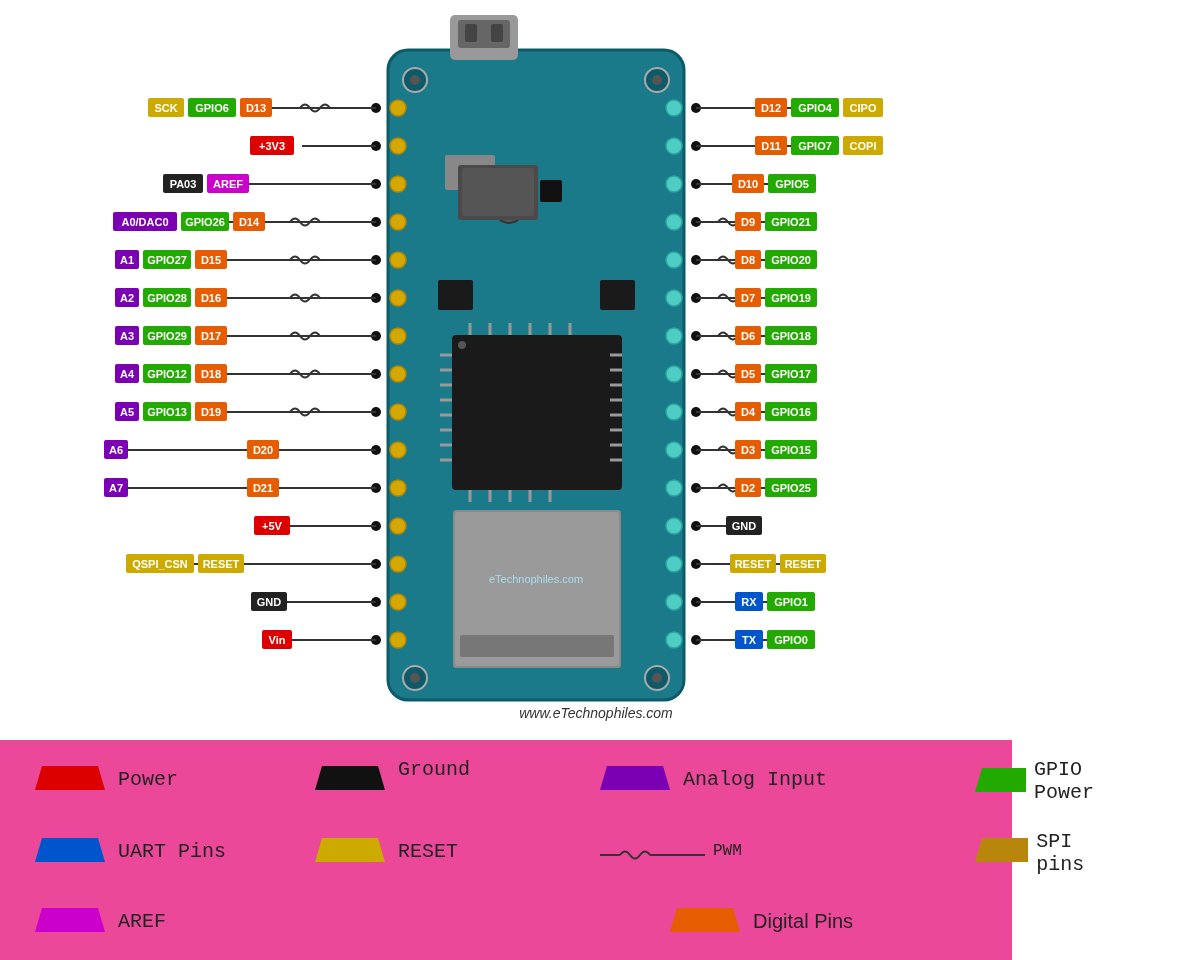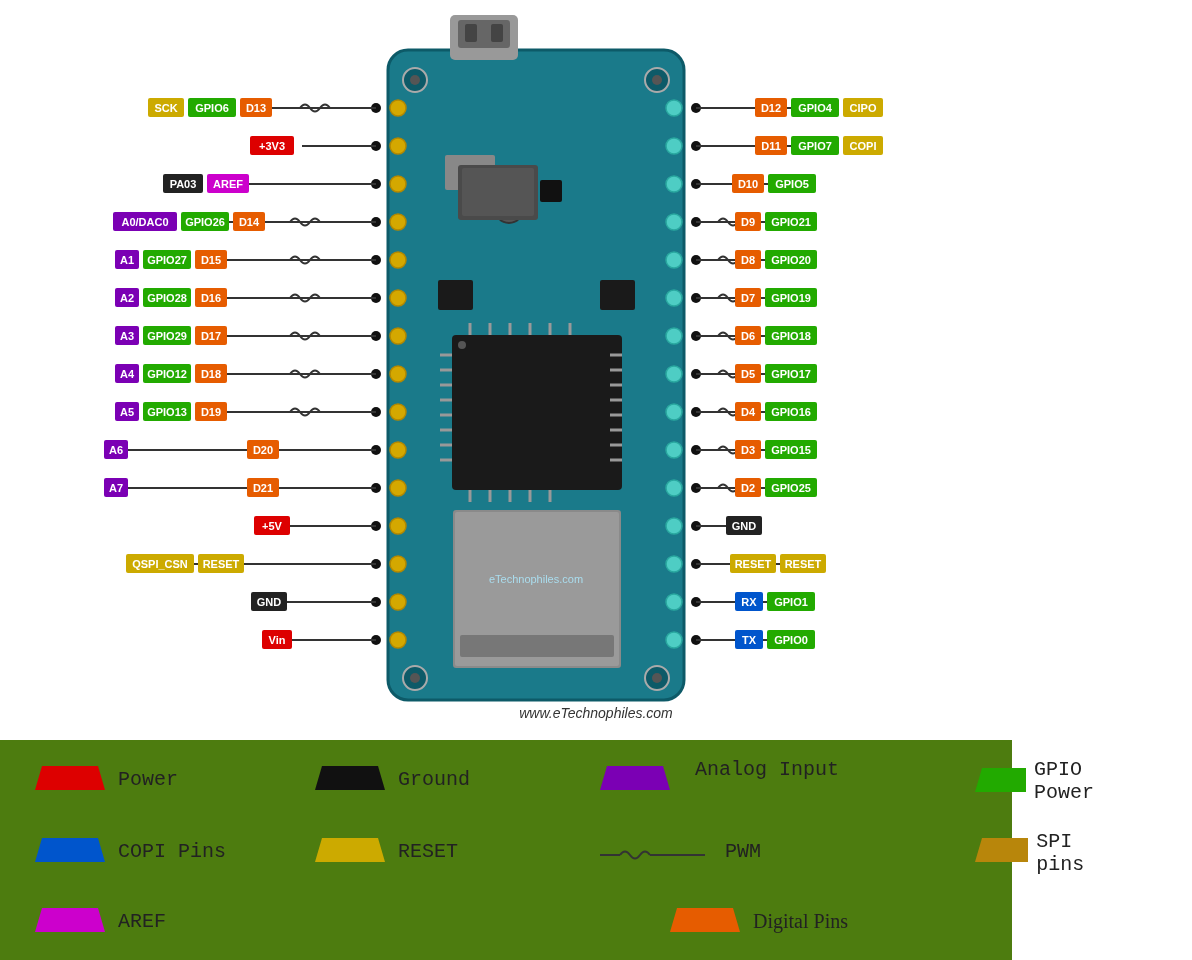--- a/index.html
+++ b/index.html
@@ -364,87 +364,87 @@
 
   <rect x="735" y="630" width="28" height="19" rx="2" fill="#0055cc"></rect>
   <text x="749" y="644" text-anchor="middle" font-size="11" font-weight="bold" fill="white" font-family="Arial">TX</text>
   <rect x="767" y="630" width="48" height="19" rx="2" fill="#22aa00"></rect>
   <text x="791" y="644" text-anchor="middle" font-size="11" font-weight="bold" fill="white" font-family="Arial">GPIO0</text>
 
   <text x="596" y="718" text-anchor="middle" font-size="14" fill="#333" font-style="italic" font-family="Arial">www.eTechnophiles.com</text>
 
 </svg>
 
-<div style="position:absolute; top:740px; left:0; width:1012px; height:220px; background:#4d7c0f;">
+<div style="position:absolute; top:740px; left:0; width:1012px; height:220px; background:#ec4899;">
 
   <div style="position:absolute; top:18px; left:30px; display:flex; align-items:center; gap:0;">
     <svg width="80" height="42">
       <polygon points="5,32 75,32 68,8 12,8" fill="#dd0000"></polygon>
     </svg>
     <span style="font-size:20px; font-family:'Courier New',monospace; margin-left:8px; color:#222;">Power</span>
   </div>
 
-  <div style="position:absolute; top:18px; left:310px; display:flex; align-items:center; gap:0;">
+  <div style="position:absolute; top:18px; left:310px; display:flex; align-items:flex-start; gap:0;">
     <svg width="80" height="42">
       <polygon points="5,32 75,32 68,8 12,8" fill="#111111"></polygon>
     </svg>
     <span style="font-size:20px; font-family:'Courier New',monospace; margin-left:8px; color:#222;">Ground</span>
   </div>
 
-  <div style="position:absolute; top:18px; left:595px; display:flex; align-items:flex-start; gap:12px;">
+  <div style="position:absolute; top:18px; left:595px; display:flex; align-items:center; gap:0;">
     <svg width="80" height="42">
       <polygon points="5,32 75,32 68,8 12,8" fill="#7b00b4"></polygon>
     </svg>
     <span style="font-size:20px; font-family:'Courier New',monospace; margin-left:8px; color:#222;">Analog Input</span>
   </div>
 
   <div style="position:absolute; top:18px; left:970px; display:flex; align-items:center; gap:0;">
     <svg width="80" height="42">
       <polygon points="5,32 75,32 68,8 12,8" fill="#22aa00"></polygon>
     </svg>
     <span style="font-size:20px; font-family:'Courier New',monospace; margin-left:8px; color:#222;">GPIO Power</span>
   </div>
 
   <div style="position:absolute; top:90px; left:30px; display:flex; align-items:center; gap:0;">
     <svg width="80" height="42">
       <polygon points="5,32 75,32 68,8 12,8" fill="#0055cc"></polygon>
     </svg>
-    <span style="font-size:20px; font-family:'Courier New',monospace; margin-left:8px; color:#222;">COPI Pins</span>
+    <span style="font-size:20px; font-family:'Courier New',monospace; margin-left:8px; color:#222;">UART Pins</span>
   </div>
 
   <div style="position:absolute; top:90px; left:310px; display:flex; align-items:center; gap:0;">
     <svg width="80" height="42">
       <polygon points="5,32 75,32 68,8 12,8" fill="#ccaa00"></polygon>
     </svg>
     <span style="font-size:20px; font-family:'Courier New',monospace; margin-left:8px; color:#222;">RESET</span>
   </div>
 
   <div style="position:absolute; top:90px; left:595px; display:flex; align-items:center; gap:0;">
     <svg width="110" height="42">
       <line x1="5" y1="25" x2="25" y2="25" stroke="#333" stroke-width="2"></line>
       <path d="M25,25 Q30,18 35,25 Q40,32 45,25 Q50,18 55,25" fill="none" stroke="#333" stroke-width="2"></path>
       <line x1="55" y1="25" x2="110" y2="25" stroke="#333" stroke-width="2"></line>
     </svg>
-    <span style="font-size:20px; font-family:'Courier New',monospace; margin-left:20px; color:#222;">PWM</span>
+    <span style="font-size:16px; font-family:'Courier New',monospace; margin-left:8px; color:#222;">PWM</span>
   </div>
 
   <div style="position:absolute; top:90px; left:970px; display:flex; align-items:flex-start; gap:0;">
     <svg width="80" height="42">
       <polygon points="5,32 75,32 68,8 12,8" fill="#b8860b"></polygon>
     </svg>
     <span style="font-size:20px; font-family:'Courier New',monospace; margin-left:8px; color:#222;">SPI pins</span>
   </div>
 
   <div style="position:absolute; top:160px; left:30px; display:flex; align-items:center; gap:0;">
     <svg width="80" height="42">
       <polygon points="5,32 75,32 68,8 12,8" fill="#cc00cc"></polygon>
     </svg>
     <span style="font-size:20px; font-family:'Courier New',monospace; margin-left:8px; color:#222;">AREF</span>
   </div>
 
   <div style="position:absolute; top:160px; left:665px; display:flex; align-items:center; gap:0;">
     <svg width="80" height="42">
       <polygon points="5,32 75,32 68,8 12,8" fill="#e65c00"></polygon>
     </svg>
-    <span style="font-size:20px; font-family:Liberation Serif, serif; margin-left:8px; color:#222;">Digital Pins</span>
+    <span style="font-size:20px; font-family:Liberation Sans, sans-serif; margin-left:8px; color:#222;">Digital Pins</span>
   </div>
 
 </div>
 
 </body></html>

